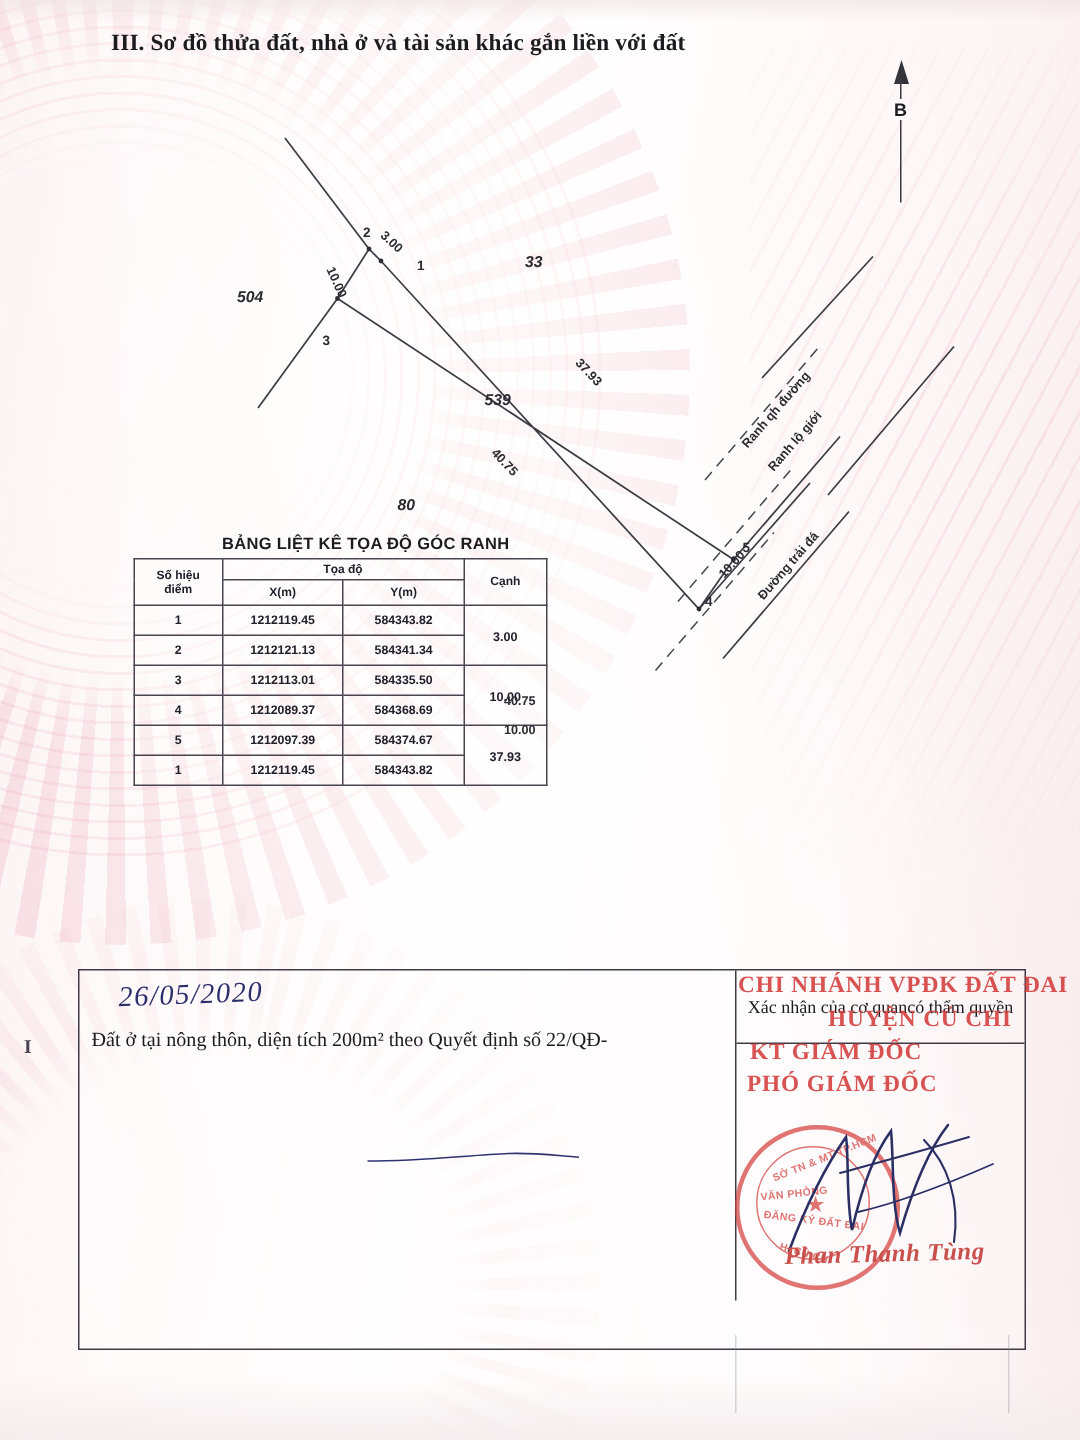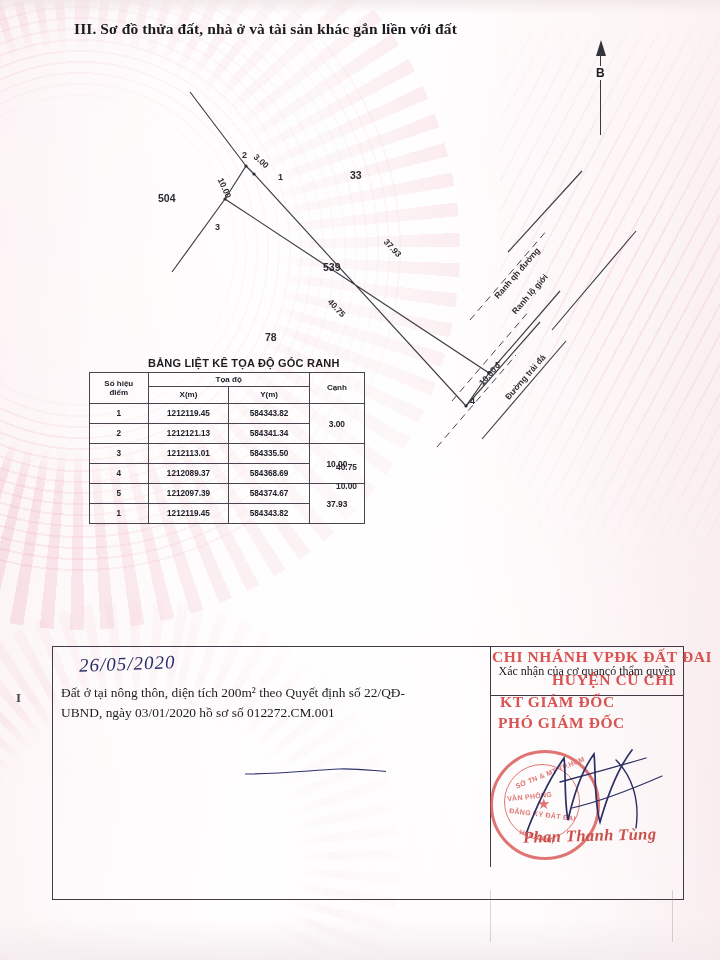--- a/index.html
+++ b/index.html
@@ -133,21 +133,21 @@
   
   .map { position: absolute; left: 0; top: 0; width: 720px; height: 640px; }
   .map svg { display:block; }
   .maplabel {
     position: absolute;
     font-family: "Liberation Sans", sans-serif;
     font-size: 9.5px;
     color: #2a2a30;
     white-space: nowrap;
   }
-  .maplabel.parcel { font-weight: 700; font-size: 10.5px; }
+  .maplabel.parcel { font-weight: 700; font-size: 10.5px; font-style: italic; }
   .maplabel.ptnum  { font-weight: 700; font-size: 9px; }
   .maplabel.edge   { font-weight: 700; font-size: 8.5px; }
   .maplabel.road   { font-weight: 600; font-size: 8.5px; }
 
   
   .tbl-title {
     position: absolute;
     left: 148px; top: 357px;
     font-family: "Liberation Sans", sans-serif;
     font-size: 11px;
@@ -408,21 +408,21 @@
         <circle cx="246" cy="166" r="1.6"></circle>
         <circle cx="225" cy="199" r="1.6"></circle>
         <circle cx="466" cy="406" r="1.6"></circle>
         <circle cx="489" cy="373" r="1.6"></circle>
       </g>
     </svg>
 
     <div class="maplabel parcel" style="left:158px; top:192px;">504</div>
     <div class="maplabel parcel" style="left:350px; top:169px;">33</div>
     <div class="maplabel parcel" style="left:323px; top:261px;">539</div>
-    <div class="maplabel parcel" style="left:265px; top:331px;">78</div>
+    <div class="maplabel parcel" style="left:265px; top:331px;">80</div>
 
     <div class="maplabel ptnum" style="left:278px; top:172px;">1</div>
     <div class="maplabel ptnum" style="left:242px; top:150px;">2</div>
     <div class="maplabel ptnum" style="left:215px; top:222px;">3</div>
     <div class="maplabel ptnum" style="left:470px; top:396px;">4</div>
     <div class="maplabel ptnum" style="left:495px; top:360px;">5</div>
 
     <div class="maplabel edge" style="left:253px; top:156px; transform:rotate(42deg);">3.00</div>
     <div class="maplabel edge" style="left:214px; top:183px; transform:rotate(66deg);">10.00</div>
     <div class="maplabel edge" style="left:382px; top:243px; transform:rotate(47deg);">37.93</div>
@@ -492,21 +492,20 @@
   <div class="maplabel" style="position:absolute; left:336px; top:481px; font-family:'Liberation Sans',sans-serif; font-size:8.4px; font-weight:700;">10.00</div>
 
   <div class="margin-mark">I</div>
 
   <div class="sec4">
     <div class="sec4-body">
       <div class="sec4-left">
         <div class="hand-date">26/05/2020</div>
         <div class="body-text">
           <span class="ln">Đất ở tại nông thôn, diện tích 200m² theo Quyết định số 22/QĐ-</span>
-          <span class="ln">UBND, ngày 03/01/2020 hồ sơ số 012272.CM.001</span>
         </div>
         <svg class="pen-underline" viewBox="0 0 145 10">
           <path d="M2 7 C 40 7, 70 3, 96 2 C 112 1.4, 124 3, 143 4.5" stroke="#2f3370" stroke-width="1.1" fill="none"></path>
         </svg>
       </div>
       <div class="sec4-right">
         <div class="sub-head-r">
           <div>Xác nhận của cơ quan</div>
           <div>có thẩm quyền</div>
         </div>

